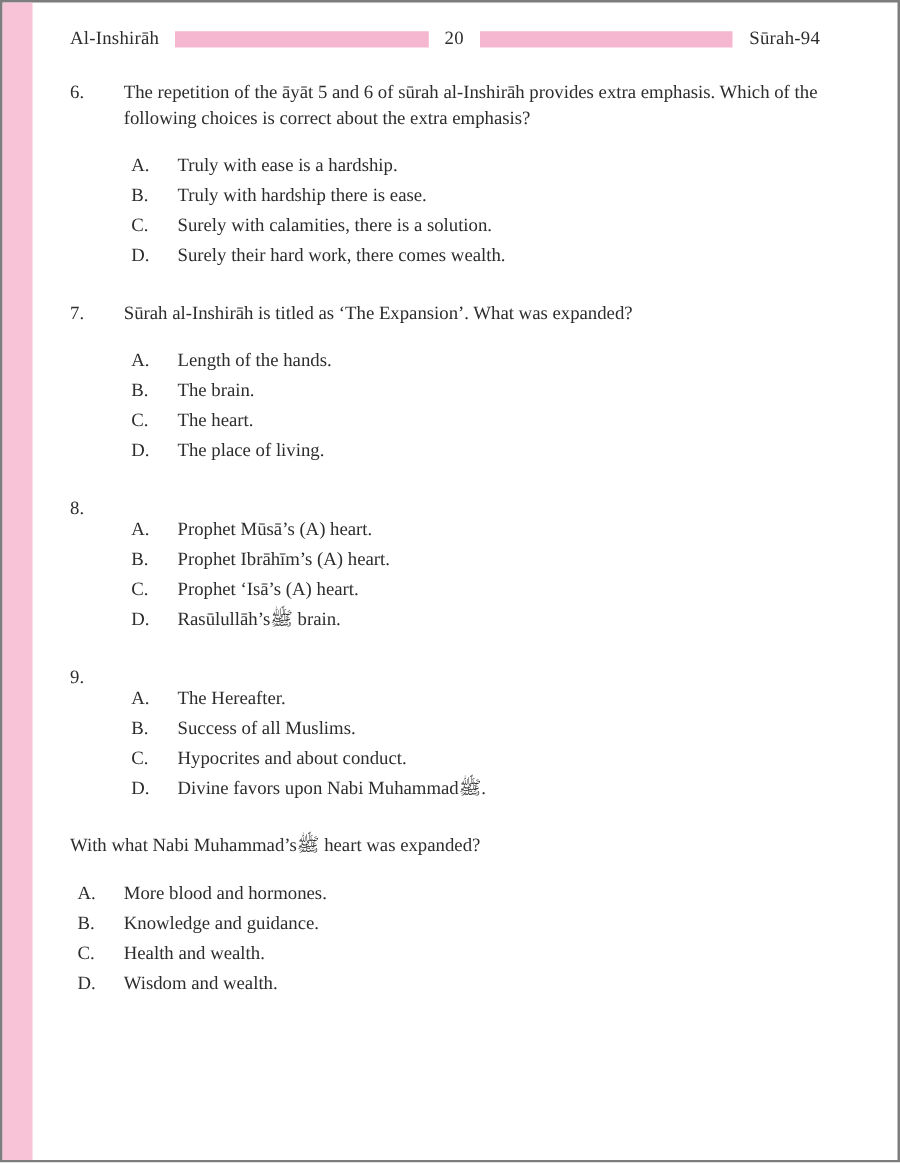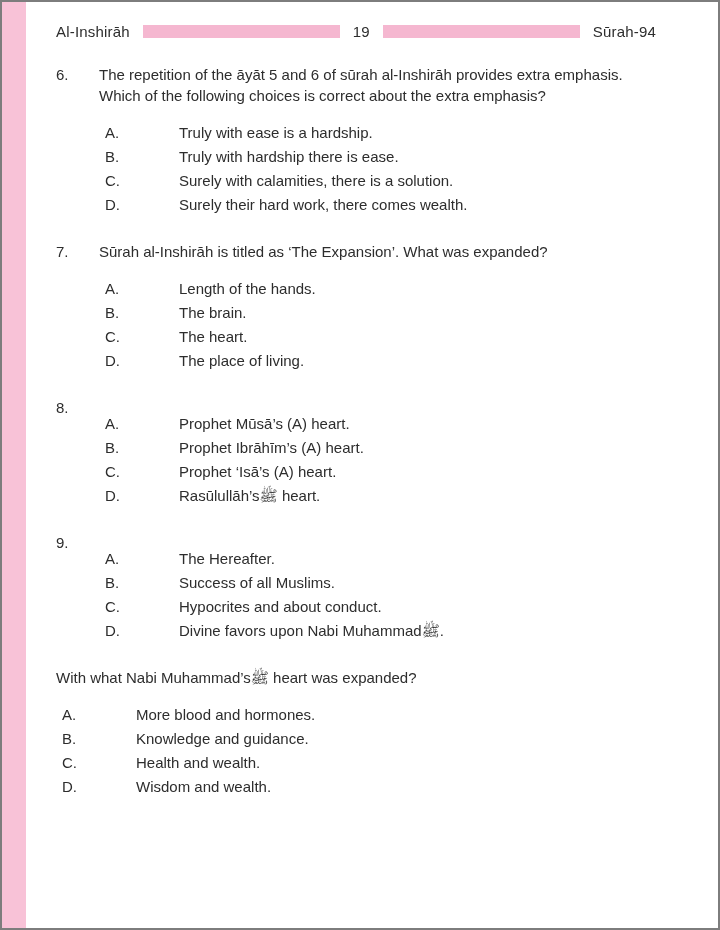--- a/index.html
+++ b/index.html
@@ -8,21 +8,21 @@
     background: #ffffff;
   }
   .page {
     position: relative;
     width: 720px;
     height: 930px;
     box-sizing: border-box;
     border: 2px solid #7d7d7d;
     background: #ffffff;
     overflow: hidden;
-    font-family: Liberation Sans, sans-serif;
+    font-family: Liberation Serif, serif;
     color: #2d2d2d;
   }
   .pink-strip {
     position: absolute;
     left: 0;
     top: 0;
     bottom: 0;
     width: 24px;
     background: #f8c2d7;
   }
@@ -69,35 +69,34 @@
     display: flex;
     line-height: 24px;
   }
   .opt-letter {
     flex: none;
     width: 37px;
     margin-left: 6px;
   }
   .opt-text {
     flex: 1;
-    margin-left: 37px;
   }
 </style>
 </head>
 <body>
 
 <div class="page">
   <div class="pink-strip"></div>
 
   <div class="content">
 
     <div class="header">
       <span class="header-text">Al-Inshirāh</span>
       <span class="bar"></span>
-      <span class="header-text">19</span>
+      <span class="header-text">20</span>
       <span class="bar"></span>
       <span class="header-text">Sūrah-94</span>
     </div>
 
     <div class="question">
       <div class="q-num">6.</div>
       <div class="q-body">
         <div class="q-text">The repetition of the āyāt 5 and 6  of sūrah al-Inshirāh provides extra emphasis. Which of the following choices is correct about the extra emphasis?</div>
         <div class="options">
           <div class="option">
@@ -156,21 +155,21 @@
           <div class="option">
             <span class="opt-letter">B.</span>
             <span class="opt-text">Prophet Ibrāhīm’s (A)  heart.</span>
           </div>
           <div class="option">
             <span class="opt-letter">C.</span>
             <span class="opt-text">Prophet ‘Isā’s (A) heart.</span>
           </div>
           <div class="option">
             <span class="opt-letter">D.</span>
-            <span class="opt-text">Rasūlullāh’sﷺ heart.</span>
+            <span class="opt-text">Rasūlullāh’sﷺ brain.</span>
           </div>
         </div>
       </div>
     </div>
 
     <div class="question">
       <div class="q-num">9.</div>
       <div class="q-body">
         <div class="options">
           <div class="option">

